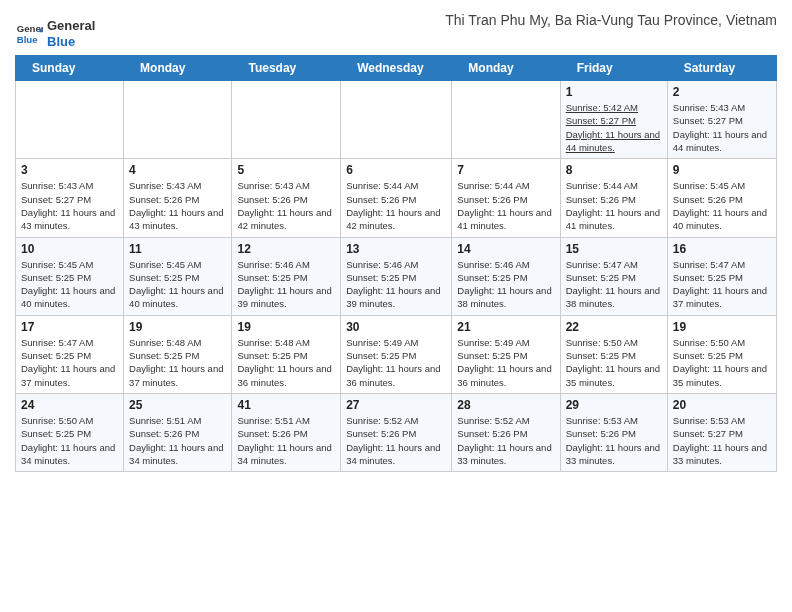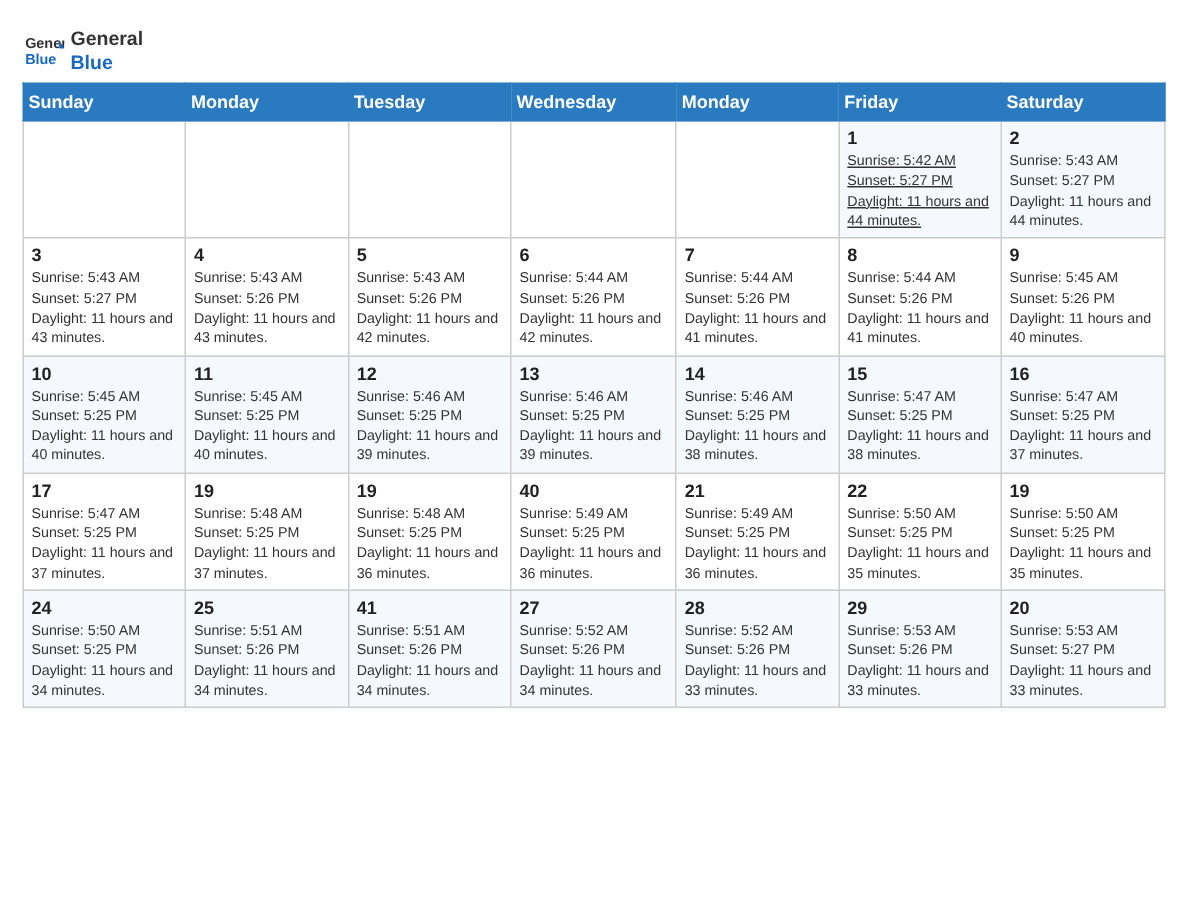--- a/index.html
+++ b/index.html
@@ -49,21 +49,21 @@
     .calendar {
       width: 100%;
       border-collapse: collapse;
       margin-top: 6px;
     }
     .calendar thead th {
       background-color: #2a7abf;
       color: #fff;
       font-size: 12px;
       font-weight: bold;
-      padding: 5px 3px;
+      padding: 5px 16px;
       text-align: left;
       border: 1px solid #2a7abf;
     }
     .calendar tbody tr {
       vertical-align: top;
     }
     .calendar tbody td {
       border: 1px solid #ccc;
       padding: 4px 5px;
       font-size: 10px;
@@ -104,20 +104,21 @@
       <text x="2" y="14" font-size="11" font-weight="bold" fill="#333" font-family="Arial">General</text>
       <text x="2" y="26" font-size="11" font-weight="bold" fill="#1a6abf" font-family="Arial">Blue</text>
       <polygon points="28,8 32,14 28,14" fill="#1a6abf"></polygon>
     </svg>
     <div class="logo-text">
       <div>General</div>
       <div style="color:#1a6abf">Blue</div>
     </div>
   </div>
   <div class="title-block">
+    <div class="subtitle">Thi Tran Phu My, Ba Ria-Vung Tau Province, Vietnam</div>
   </div>
 </div>
 
 <table class="calendar">
   <thead>
     <tr id="header-row">
         <th>Sunday</th>
         <th>Monday</th>
         <th>Tuesday</th>
         <th>Wednesday</th>
@@ -247,21 +248,21 @@
 Sunset: 5:25 PM
 Daylight: 11 hours and 37 minutes.</div>
         </td>
         <td>
           <span class="day-number">19</span>
           <div class="day-info" style="white-space: pre-line;">Sunrise: 5:48 AM
 Sunset: 5:25 PM
 Daylight: 11 hours and 36 minutes.</div>
         </td>
         <td>
-          <span class="day-number">40</span>
+          <span class="day-number">30</span>
           <div class="day-info" style="white-space: pre-line;">Sunrise: 5:49 AM
 Sunset: 5:25 PM
 Daylight: 11 hours and 36 minutes.</div>
         </td>
         <td>
           <span class="day-number">21</span>
           <div class="day-info" style="white-space: pre-line;">Sunrise: 5:49 AM
 Sunset: 5:25 PM
 Daylight: 11 hours and 36 minutes.</div>
         </td>

